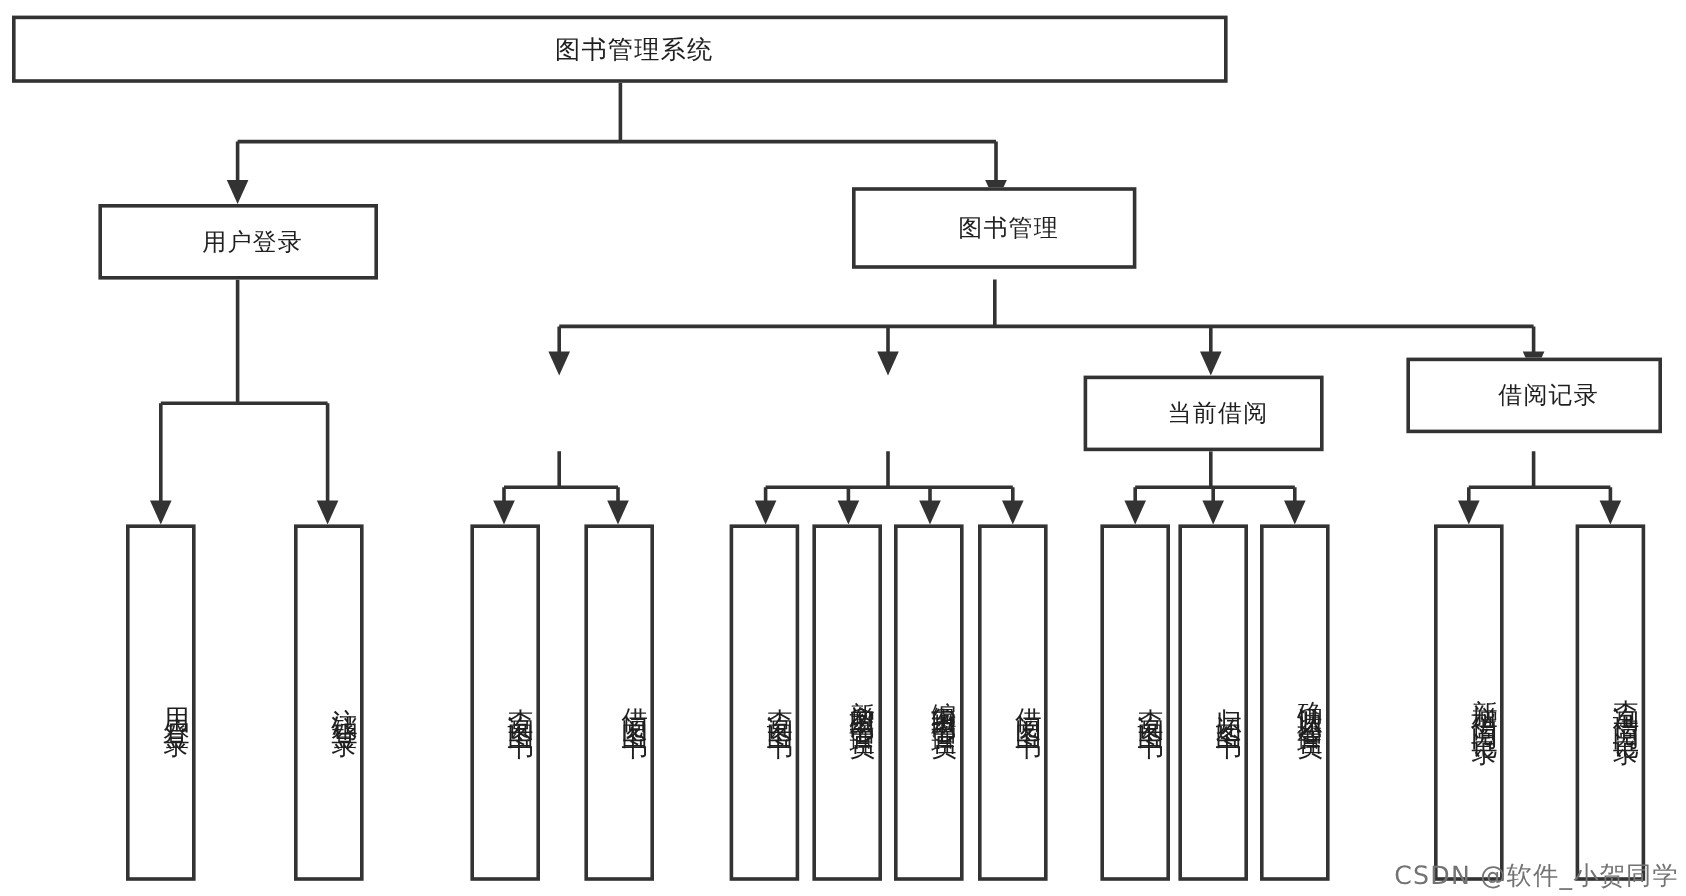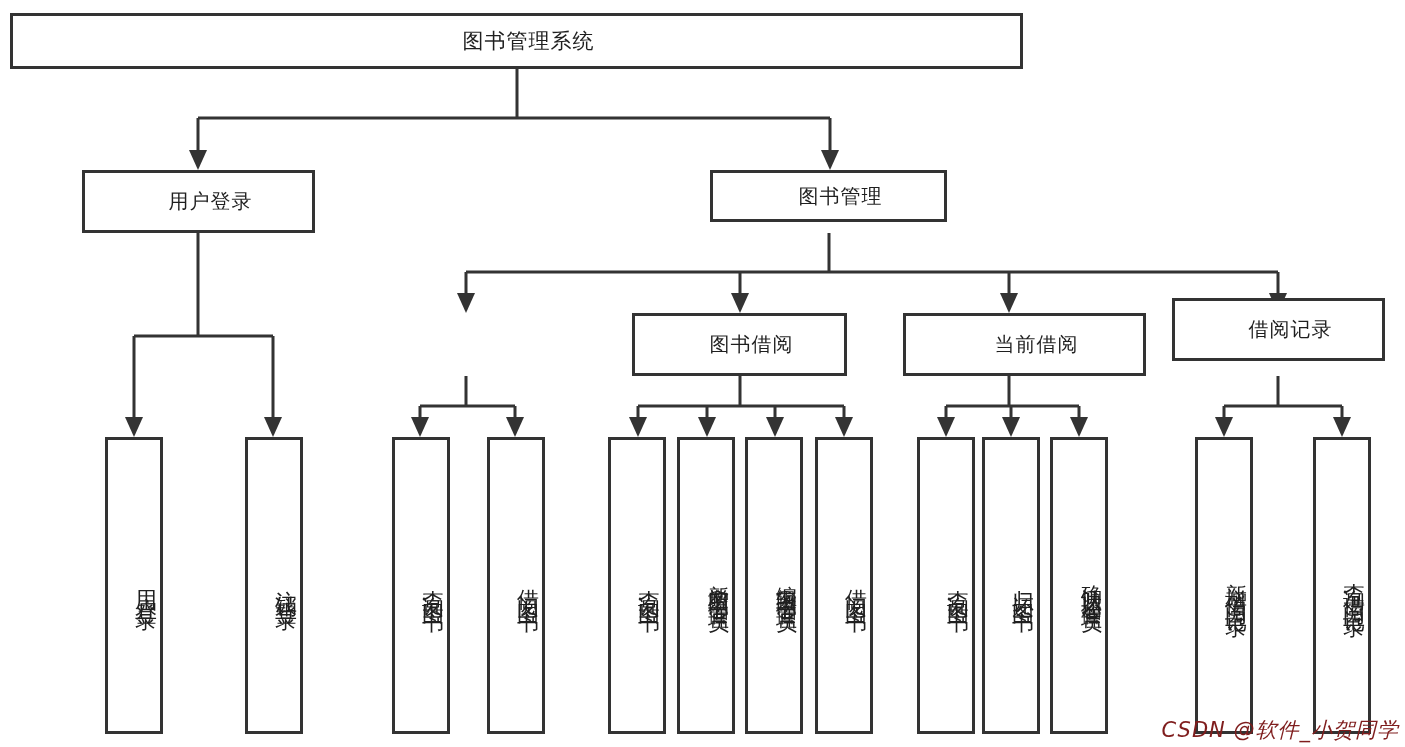--- a/index.html
+++ b/index.html
@@ -45,24 +45,23 @@
     letter-spacing: 7px;
     white-space: normal;
     line-height: 1;
   }
   .node.leaf.long { letter-spacing: 4px; font-size: 21px; }
   .watermark {
     position: absolute;
     right: 6px;
     top: 716px;
     font-size: 21px;
-    color: #7f1d1d;
+    color: #737373;
     letter-spacing: 1px;
     pointer-events: none;
-    font-style: italic;
   }
 </style>
 </head>
 <body>
 
 <div class="stage">
 
   <svg class="connectors" width="1405" height="747" viewBox="0 0 1405 747">
     <g stroke="#333333" stroke-width="3" fill="none">
 
@@ -106,28 +105,25 @@
     </g>
   </svg>
 
   <div class="node root" style="left:10px;top:13px;width:1013px;height:56px">
     <span>图书管理系统</span>
   </div>
 
   <div class="node" style="left:82px;top:170px;width:233px;height:63px">
     <span>用户登录</span>
   </div>
-  <div class="node" style="left:710px;top:170px;width:237px;height:52px">
+  <div class="node" style="left:710px;top:156px;width:237px;height:68px">
     <span>图书管理</span>
   </div>
 
-  <div class="node" style="left:632px;top:313px;width:215px;height:63px">
-    <span>图书借阅</span>
-  </div>
-  <div class="node" style="left:903px;top:313px;width:243px;height:63px">
+  <div class="node" style="left:903px;top:313px;width:200px;height:63px">
     <span>当前借阅</span>
   </div>
   <div class="node" style="left:1172px;top:298px;width:213px;height:63px">
     <span>借阅记录</span>
   </div>
 
   <div class="node leaf" style="left:105px;top:437px;width:58px;height:297px">
     <span>用户登录</span>
   </div>
   <div class="node leaf" style="left:245px;top:437px;width:58px;height:297px">

